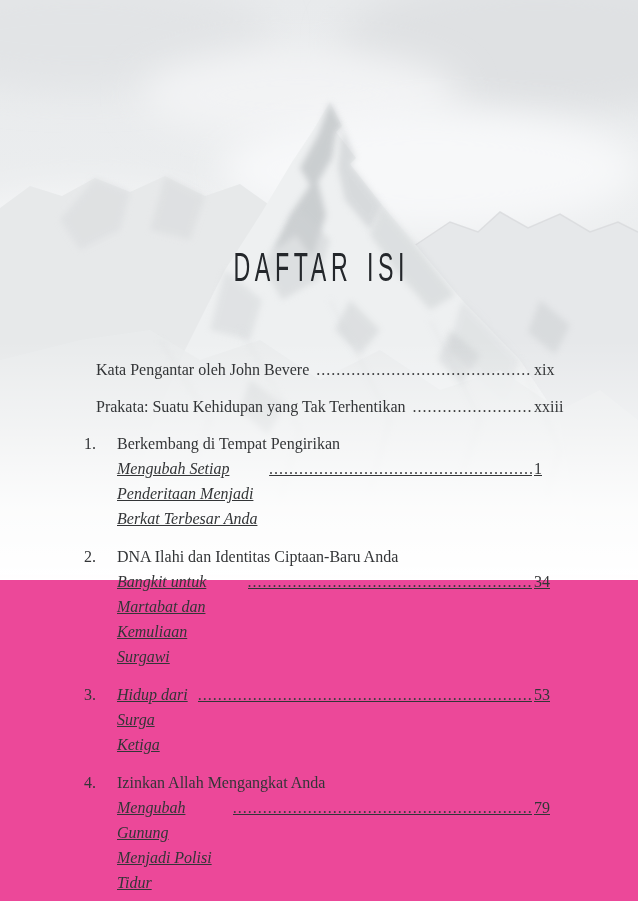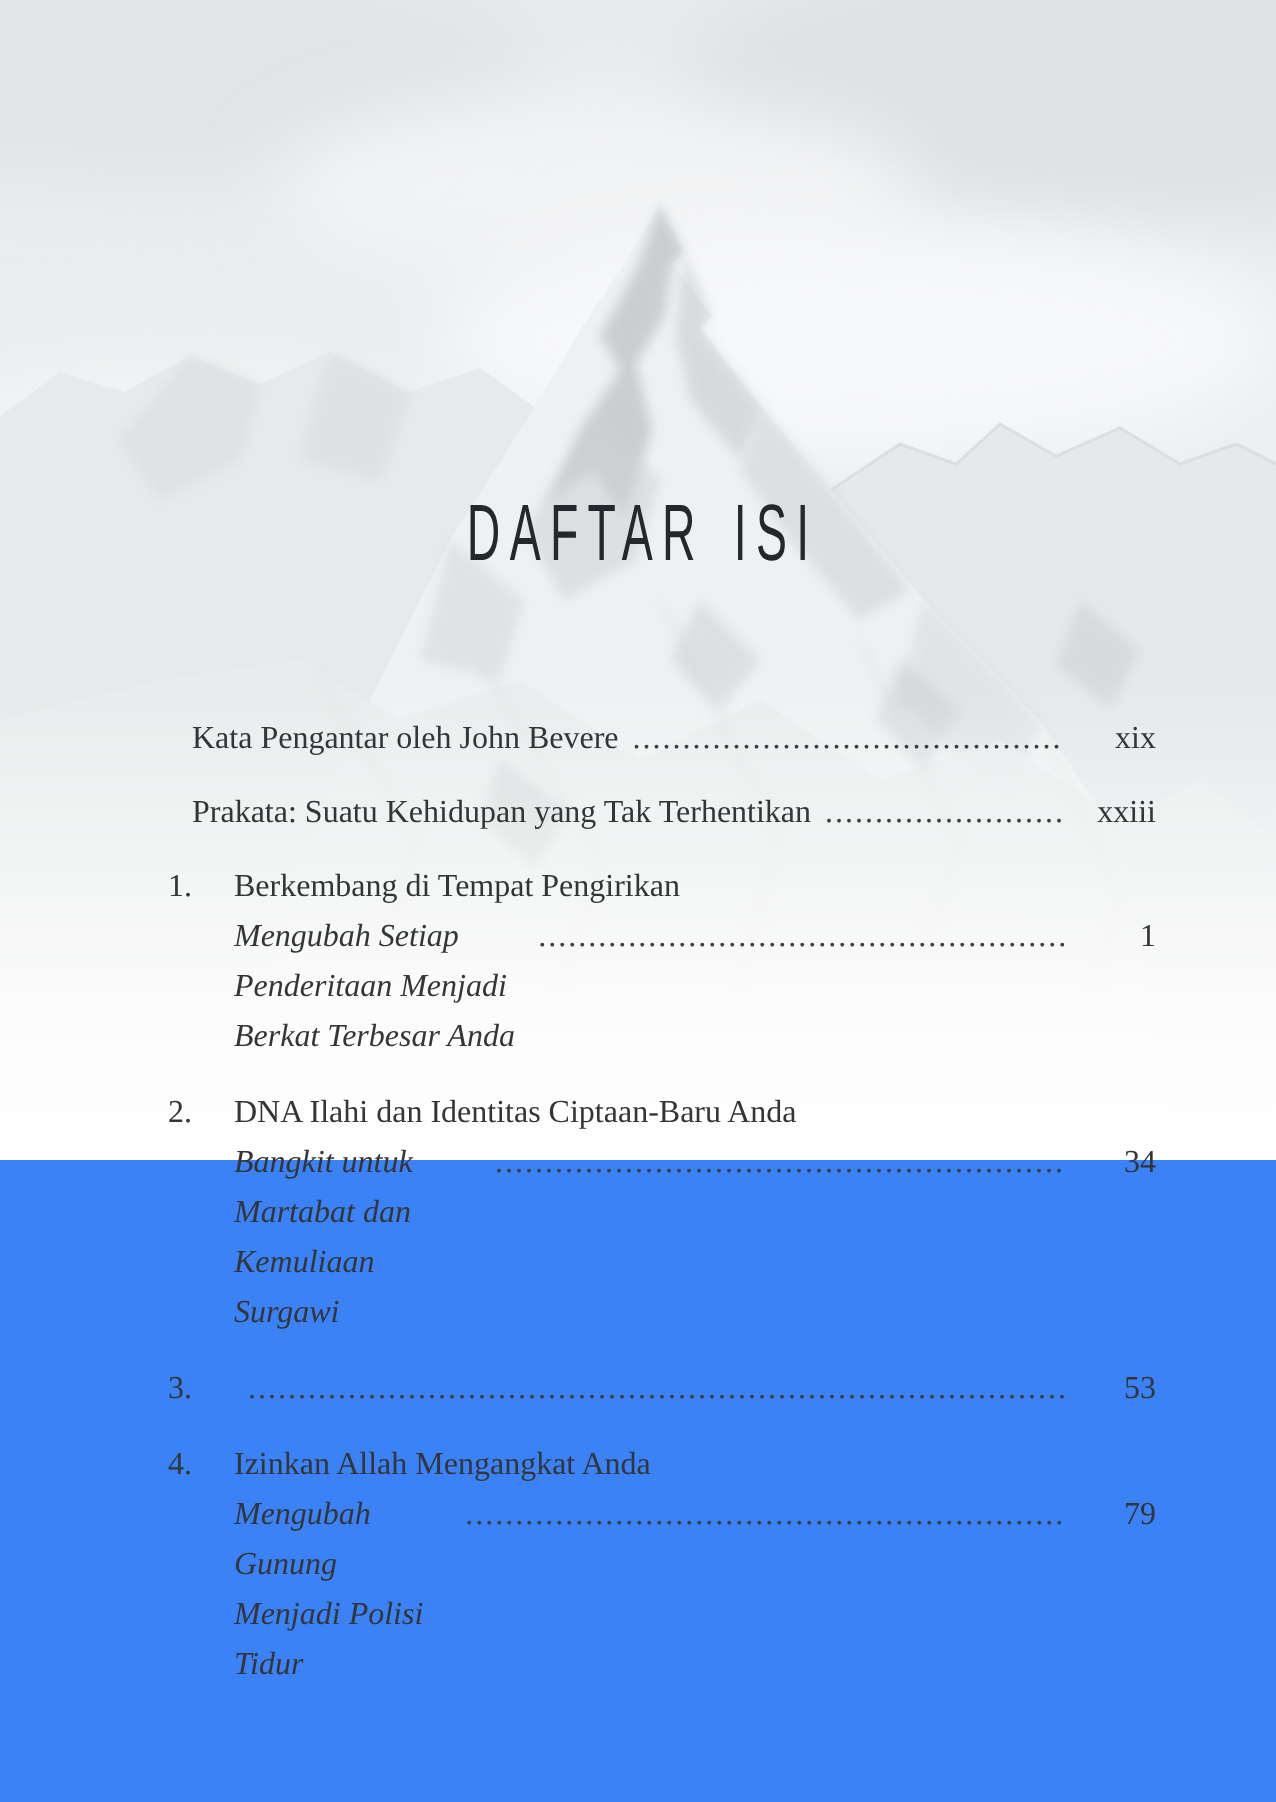--- a/index.html
+++ b/index.html
@@ -1,19 +1,19 @@
 <!DOCTYPE html>
 <html><head>
 <meta charset="utf-8">
 <style>
   html,body{margin:0;padding:0;background:#ffffff;}
   .page{
     position:relative;
     width:638px;height:901px;
-    background:#3b82f6;
+    background:#ec4899;
     overflow:hidden;
     font-family:"Liberation Serif","DejaVu Serif",serif;
     color:#333537;
   }
   
   .bg{position:absolute;top:0;left:0;width:638px;height:575px;}
   .bg svg{display:block;}
   .fade{
     position:absolute;left:0;top:340px;width:638px;height:240px;
     background:linear-gradient(to bottom,
@@ -39,31 +39,31 @@
   .toc{
     position:absolute;left:84px;top:357px;width:494px;
     font-size:16px;line-height:25px;
   }
   .front-row{display:flex;align-items:baseline;margin-bottom:12px;}
   .fm-label{flex:0 0 auto;margin-left:12px;}
   .chapter-list{margin-top:0;}
   .chapter-row{display:flex;margin-bottom:13px;}
   .num{flex:0 0 33px;}
   .ch-body{flex:1;min-width:0;}
-  .sub-row{display:flex;align-items:baseline;}
+  .sub-row{display:flex;align-items:baseline;text-decoration:underline;}
   .it{font-style:italic;}
   .leader{
     flex:1 1 auto;overflow:hidden;white-space:nowrap;
     margin:0 2px 0 7px;color:#3c3d3e;
   }
   .leader::after{
     content:"................................................................................................................................................";
     letter-spacing:1px;
   }
-  .pg{flex:0 0 44px;text-align:right;white-space:nowrap;}
+  .pg{flex:0 0 44px;text-align:left;white-space:nowrap;}
 </style>
 </head>
 <body>
 
 <div class="page">
 
   <div class="bg">
     <svg viewBox="0 0 638 575" width="638" height="575" preserveAspectRatio="none" aria-hidden="true">
       <defs>
         <linearGradient id="sky" x1="0" y1="0" x2="0" y2="1">
@@ -156,20 +156,21 @@
         <span class="sub it">Bangkit untuk Martabat dan Kemuliaan Surgawi</span>
         <span class="leader"></span>
         <span class="pg">34</span>
       </div>
     </div>
   </div>
         <div class="chapter-row">
     <span class="num">3.</span>
     <div class="ch-body">
       <div class="sub-row">
+        <span class="sub it">Hidup dari Surga Ketiga</span>
         <span class="leader"></span>
         <span class="pg">53</span>
       </div>
     </div>
   </div>
         <div class="chapter-row">
     <span class="num">4.</span>
     <div class="ch-body">
       <div class="ch-title"><span>Izinkan Allah Mengangkat Anda</span></div>
       <div class="sub-row">

